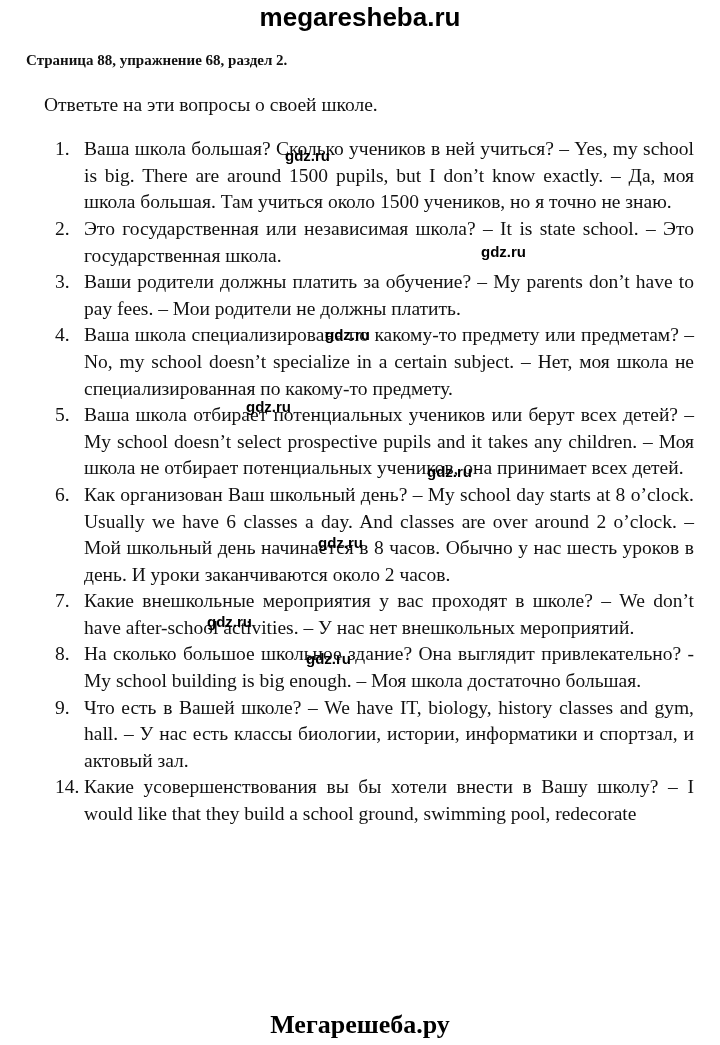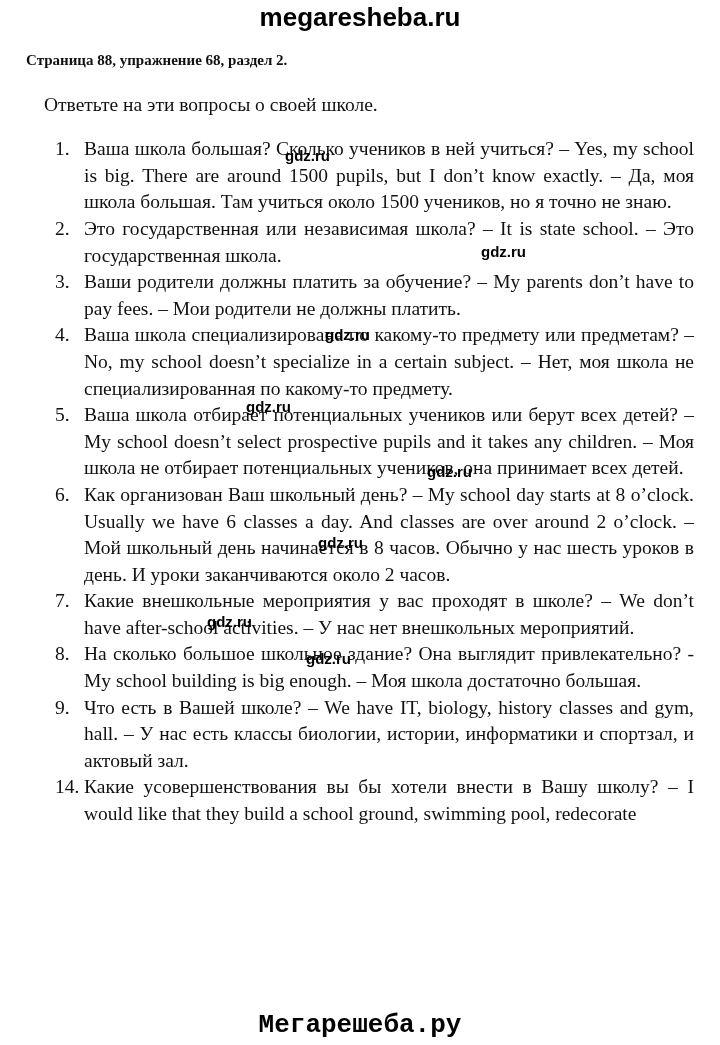--- a/index.html
+++ b/index.html
@@ -9,21 +9,21 @@
       font-family: "Liberation Serif", "DejaVu Serif", serif;
     }
     .site-header {
       position: absolute; top: 2px; left: 0; width: 720px; text-align: center;
       font-family: "Liberation Sans", "DejaVu Sans", sans-serif;
       font-weight: bold; font-size: 26px; letter-spacing: 0px;
       color: #000;
     }
     .site-footer {
       position: absolute; top: 1010px; left: 0; width: 720px; text-align: center;
-      font-family: Liberation Mono, monospace;
+      font-family: Liberation Serif, serif;
       font-weight: bold; font-size: 26px; color: #000;
     }
     .content {
       position: absolute; top: 47px; left: 26px; width: 668px;
       font-size: 19.5px; line-height: 26.6px;
     }
     .heading { font-weight: bold; font-size: 15px; margin: 0; line-height: 26.6px; }
     .intro { margin: 18px; }
     ol.qa {
       list-style: none; margin: 0; padding: 0;

